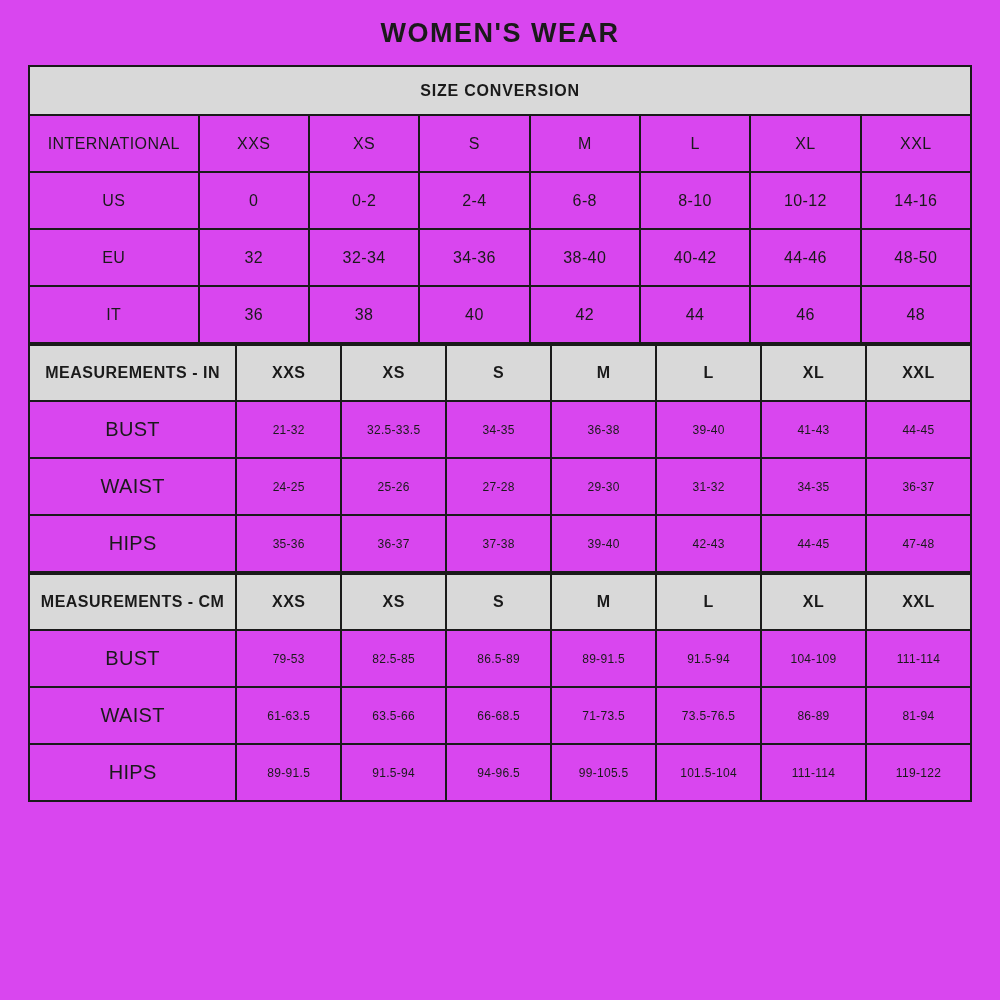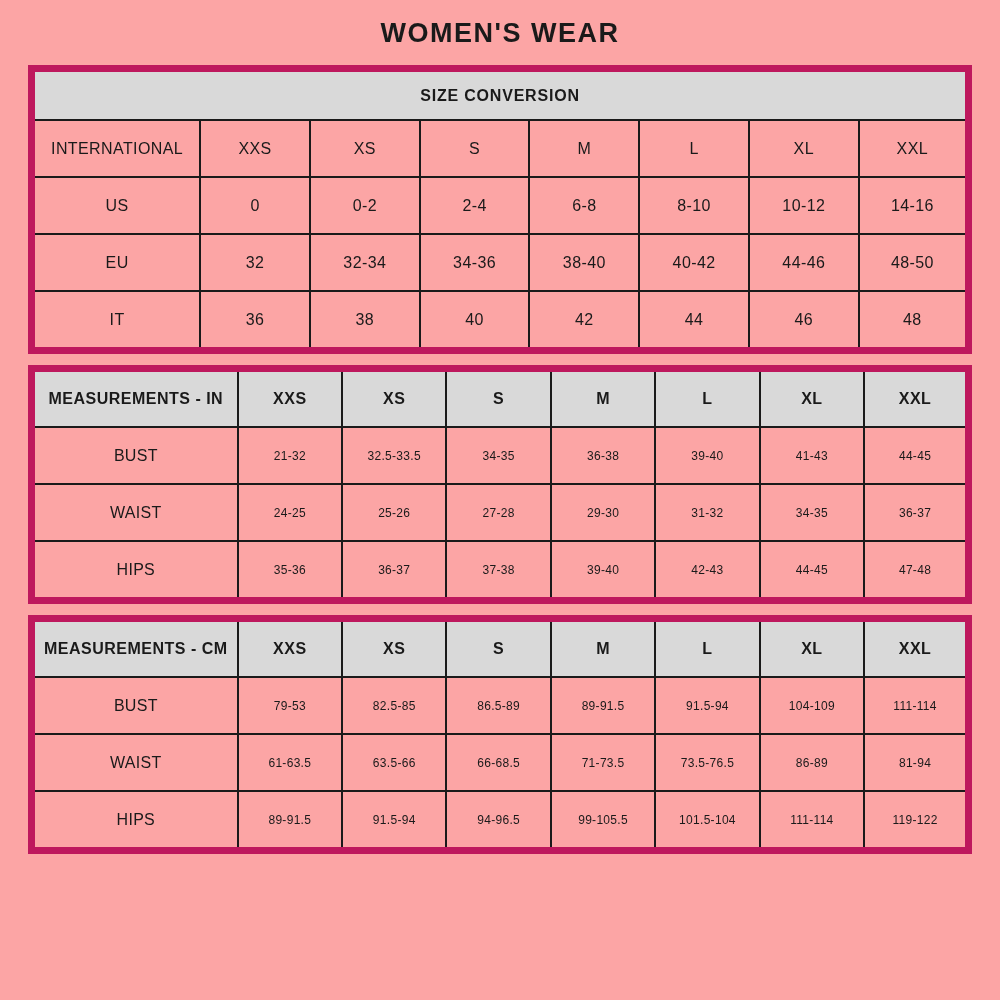--- a/index.html
+++ b/index.html
@@ -7,35 +7,34 @@
     padding: 0;
     background: #ffffff;
     font-family: "Liberation Sans", sans-serif;
     color: #1a1a1a;
   }
   .page {
     width: 1000px;
     height: 1000px;
     box-sizing: border-box;
     padding: 10px 28px 14px 28px;
-    background: #fca5a5;
+    background: #d946ef;
   }
   .title {
     text-align: center;
     font-size: 27px;
     font-weight: 700;
     letter-spacing: 1.5px;
     margin: 8px 0 16px 0;
   }
   table.tbl {
     border-collapse: collapse;
     width: 100%;
     table-layout: fixed;
-    border: 7px solid #be185d;
-    margin-bottom: 11px;
+    border: 1px solid #be185d;
   }
   .tbl th, .tbl td {
     border: 2px solid #1a1a1a;
     text-align: center;
     vertical-align: middle;
     padding: 0 2px;
     overflow: hidden;
   }
   .banner-cell {
     background: #d9d9d9;
@@ -55,21 +54,21 @@
     font-size: 16px;
     letter-spacing: 0.5px;
     height: 54px;
   }
   .tbl-meas td {
     height: 55px;
     font-size: 12px;
     letter-spacing: 0.3px;
   }
   .tbl-meas td.label {
-    font-size: 16px;
+    font-size: 20px;
   }
 </style>
 </head>
 <body>
 
 <div class="page">
 
   <h1 class="title">WOMEN'S WEAR</h1>
 
   <table class="tbl tbl-conv">

